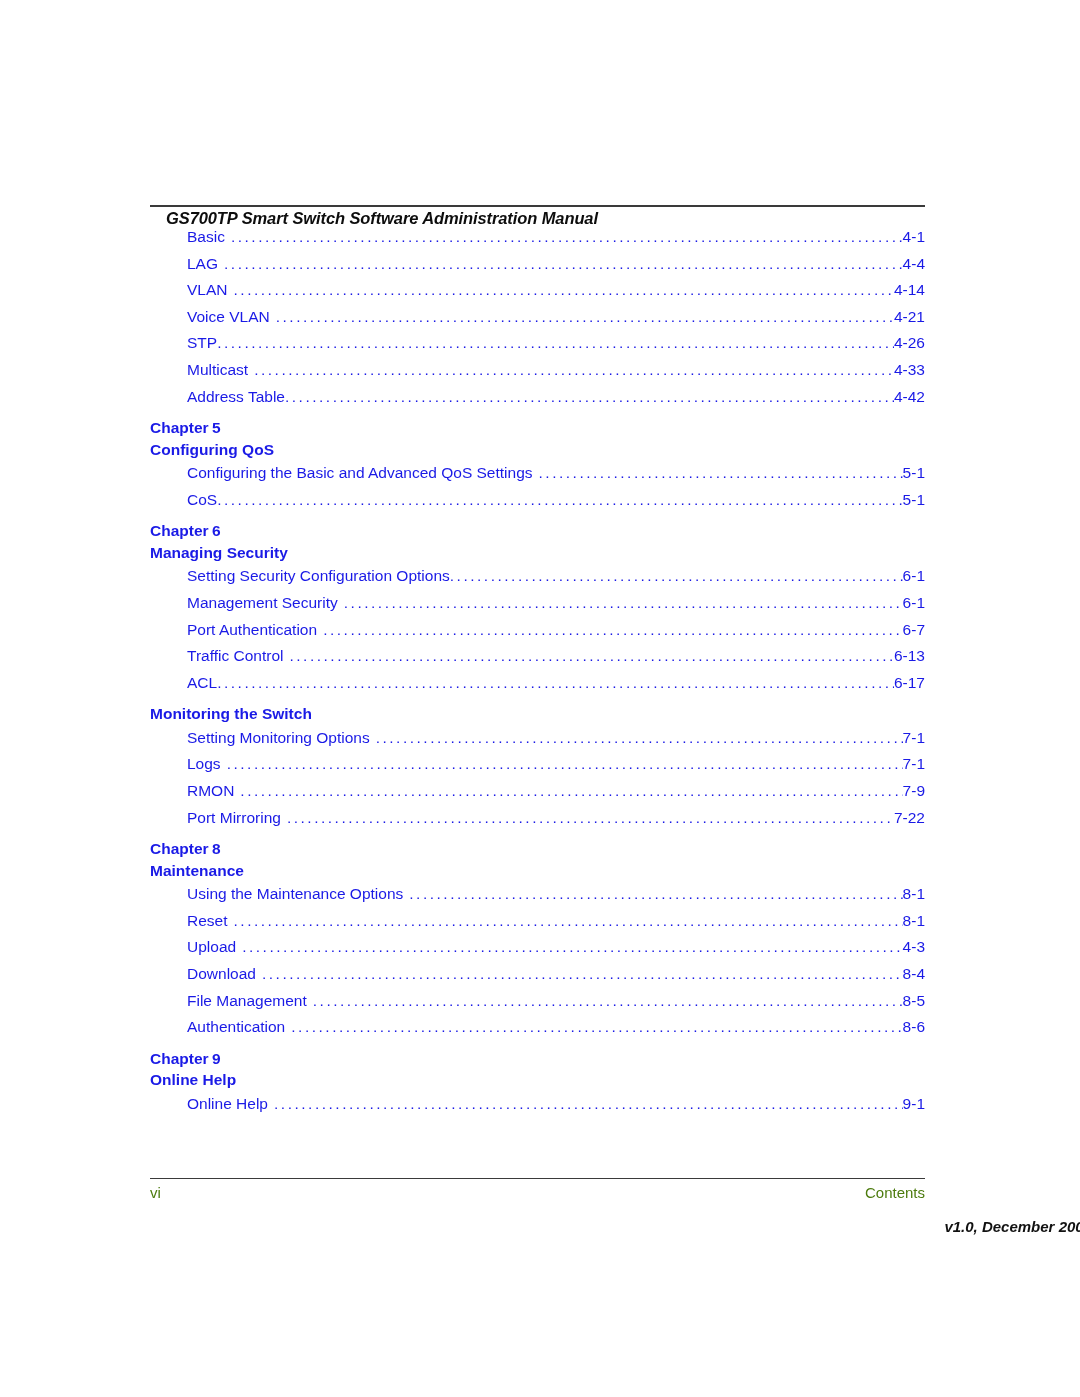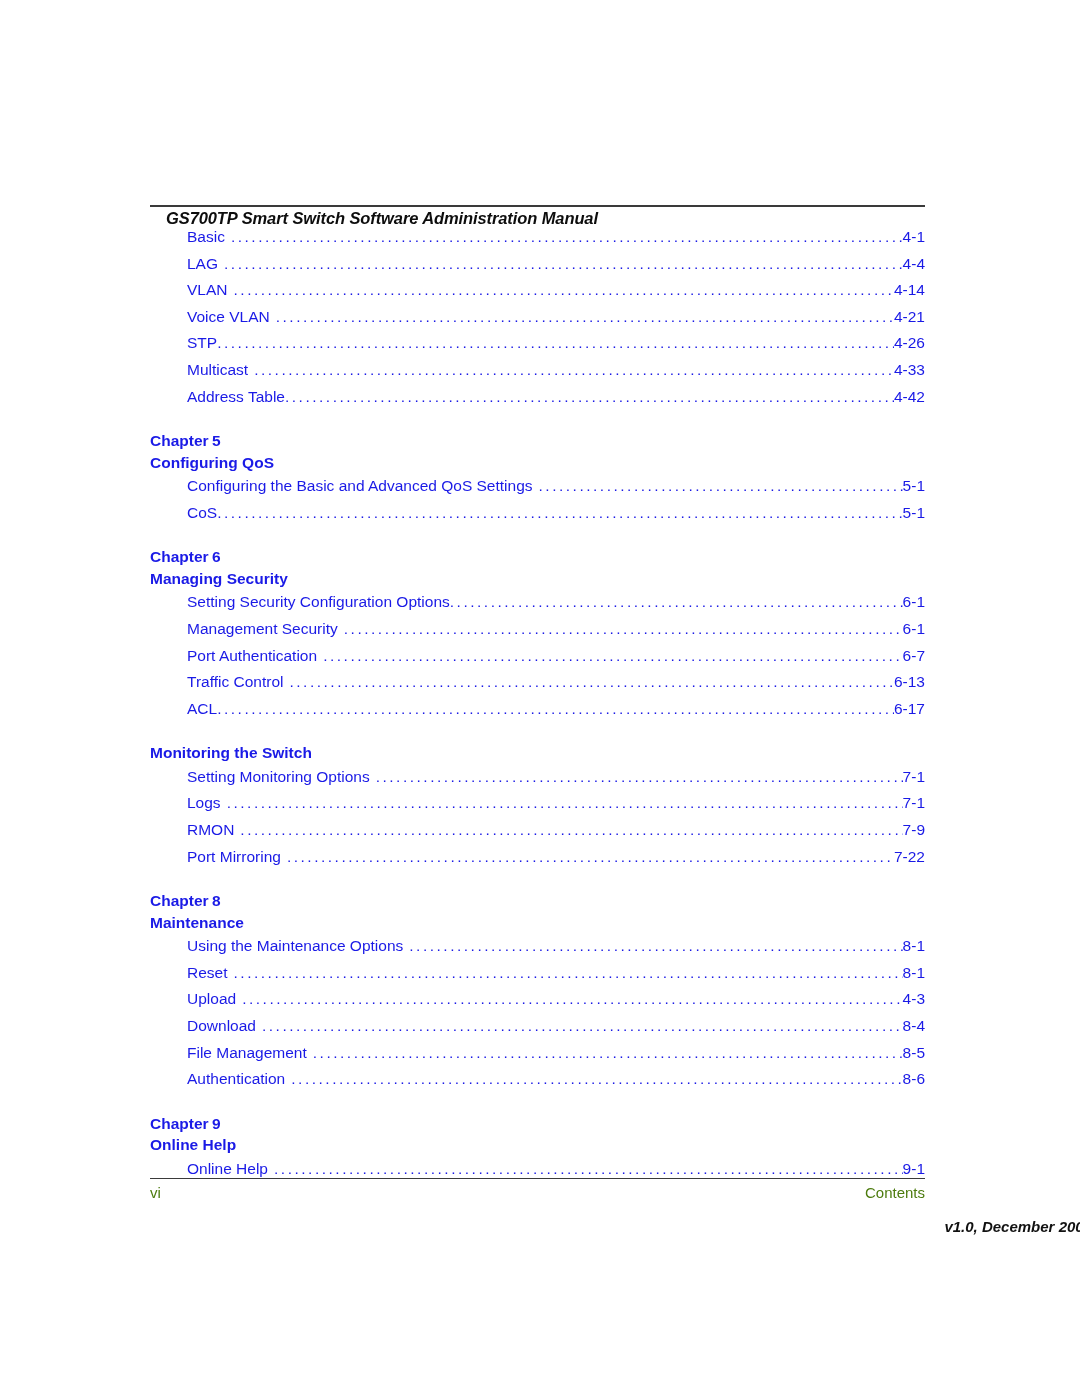--- a/index.html
+++ b/index.html
@@ -56,21 +56,21 @@
     top: 228px;
     width: 775px;
   }
 
   
   .chapter-block {
     color: #1a1ae6;
     font-weight: bold;
     font-size: 15.5px;
     line-height: 21.5px;
-    margin-top: 16px;
+    margin-top: 3px;
     margin-bottom: 4px;
   }
   .chapter-line {
     white-space: pre;
   }
   .chapter-word {
     display: inline-block;
     min-width: 62px;
   }
 

